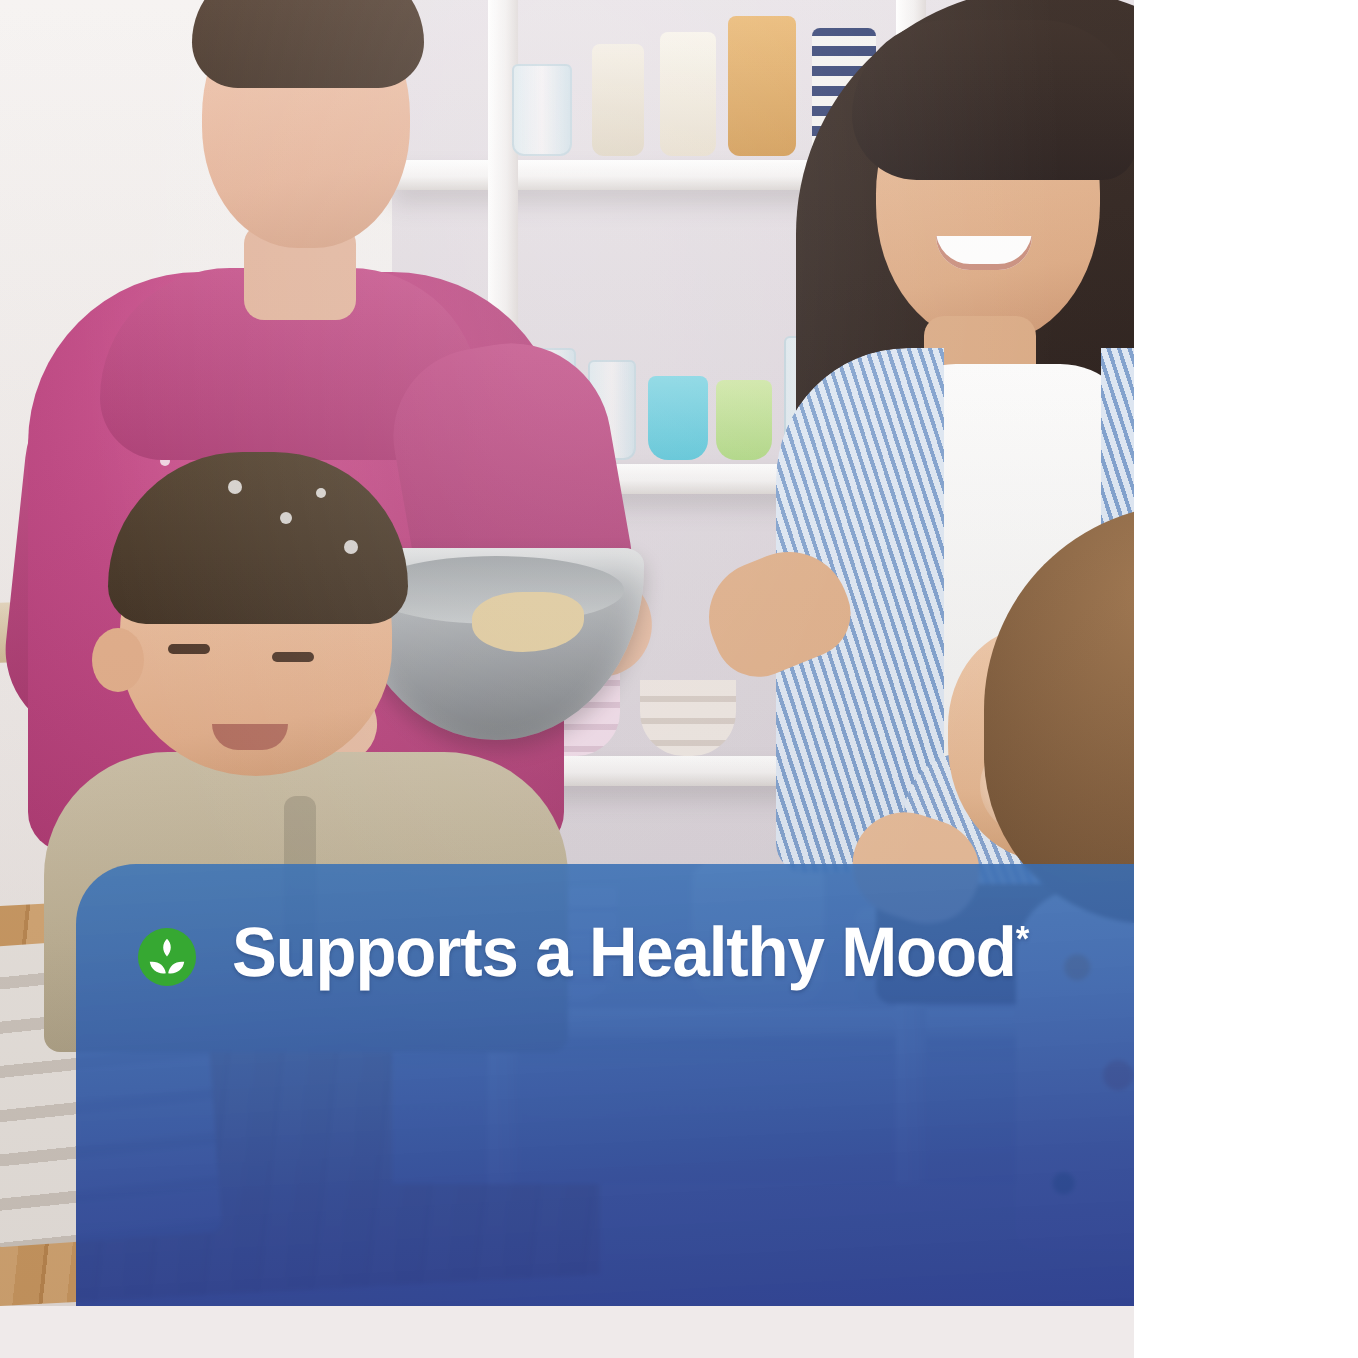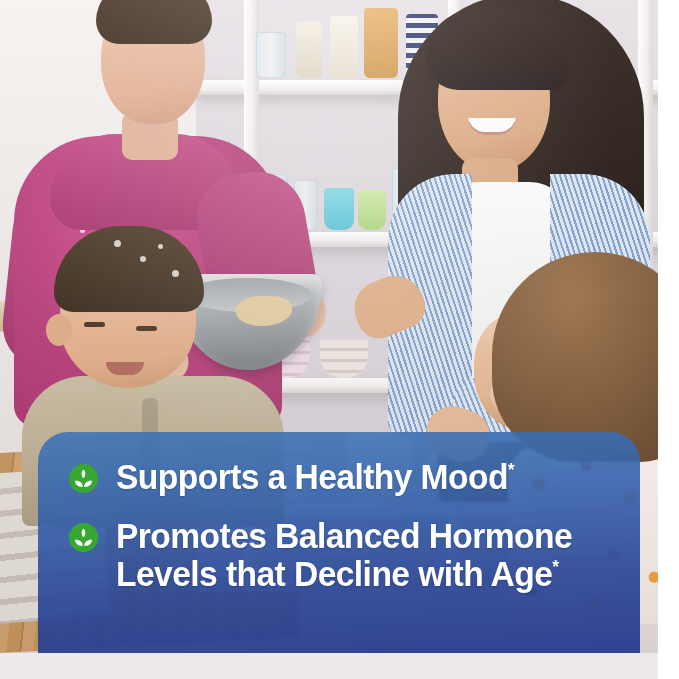--- a/index.html
+++ b/index.html
@@ -1,20 +1,20 @@
 <!DOCTYPE html>
 <html><head>
 <meta charset="utf-8">
 <title>Supplement Lifestyle Banner</title>
 <style>
   * { margin:0; padding:0; box-sizing:border-box; }
   html,body { width:679px; height:679px; overflow:hidden; background:#fff;
     font-family:"Liberation Sans", sans-serif; }
 
-  .stage { position:relative; width:658px; height:679px; overflow:hidden; background:#efeaea;padding-left:31px; }
+  .stage { position:relative; width:567px; height:679px; overflow:hidden; background:#efeaea;padding-left:31px; }
 
   
   .photo { position:absolute; inset:0 0 26px 0; overflow:hidden; background:#efe9e6; }
 
   
   .wall { position:absolute; inset:0; background:
       linear-gradient(180deg,#f5f2f1 0%,#efeae8 55%,#e6dfdb 100%); }
 
   
   .floor { position:absolute; left:0; bottom:0; width:300px; height:200px;
@@ -347,28 +347,17 @@
         <svg viewBox="0 0 32 32" width="31" height="31" aria-hidden="true">
           <circle cx="16" cy="16" r="15" fill="#36a832"></circle>
           <path d="M16 6.6c2.6 2.6 2.6 6.3 0 9.1-2.6-2.8-2.6-6.5 0-9.1z" fill="#ffffff"></path>
           <path d="M15.4 24.4c-4.3.6-7.6-1.7-8.3-5.9 4.3-.6 7.6 1.7 8.3 5.9z" fill="#ffffff"></path>
           <path d="M16.6 24.4c4.3.6 7.6-1.7 8.3-5.9-4.3-.6-7.6 1.7-8.3 5.9z" fill="#ffffff"></path>
         </svg>
       </span>
       <span class="claim-text"><span>Supports a Healthy Mood</span><sup>*</sup></span>
     </div>
 
-    <div class="claim">
-      <span class="leaf-badge">
-        <svg viewBox="0 0 32 32" width="31" height="31" aria-hidden="true">
-          <circle cx="16" cy="16" r="15" fill="#36a832"></circle>
-          <path d="M16 6.6c2.6 2.6 2.6 6.3 0 9.1-2.6-2.8-2.6-6.5 0-9.1z" fill="#ffffff"></path>
-          <path d="M15.4 24.4c-4.3.6-7.6-1.7-8.3-5.9 4.3-.6 7.6 1.7 8.3 5.9z" fill="#ffffff"></path>
-          <path d="M16.6 24.4c4.3.6 7.6-1.7 8.3-5.9-4.3-.6-7.6 1.7-8.3 5.9z" fill="#ffffff"></path>
-        </svg>
-      </span>
-      <span class="claim-text"><span>Promotes Balanced Hormone Levels that Decline with Age</span><sup>*</sup></span>
-    </div>
 
   </div>
 
 
 </div>
 
 </body></html>

